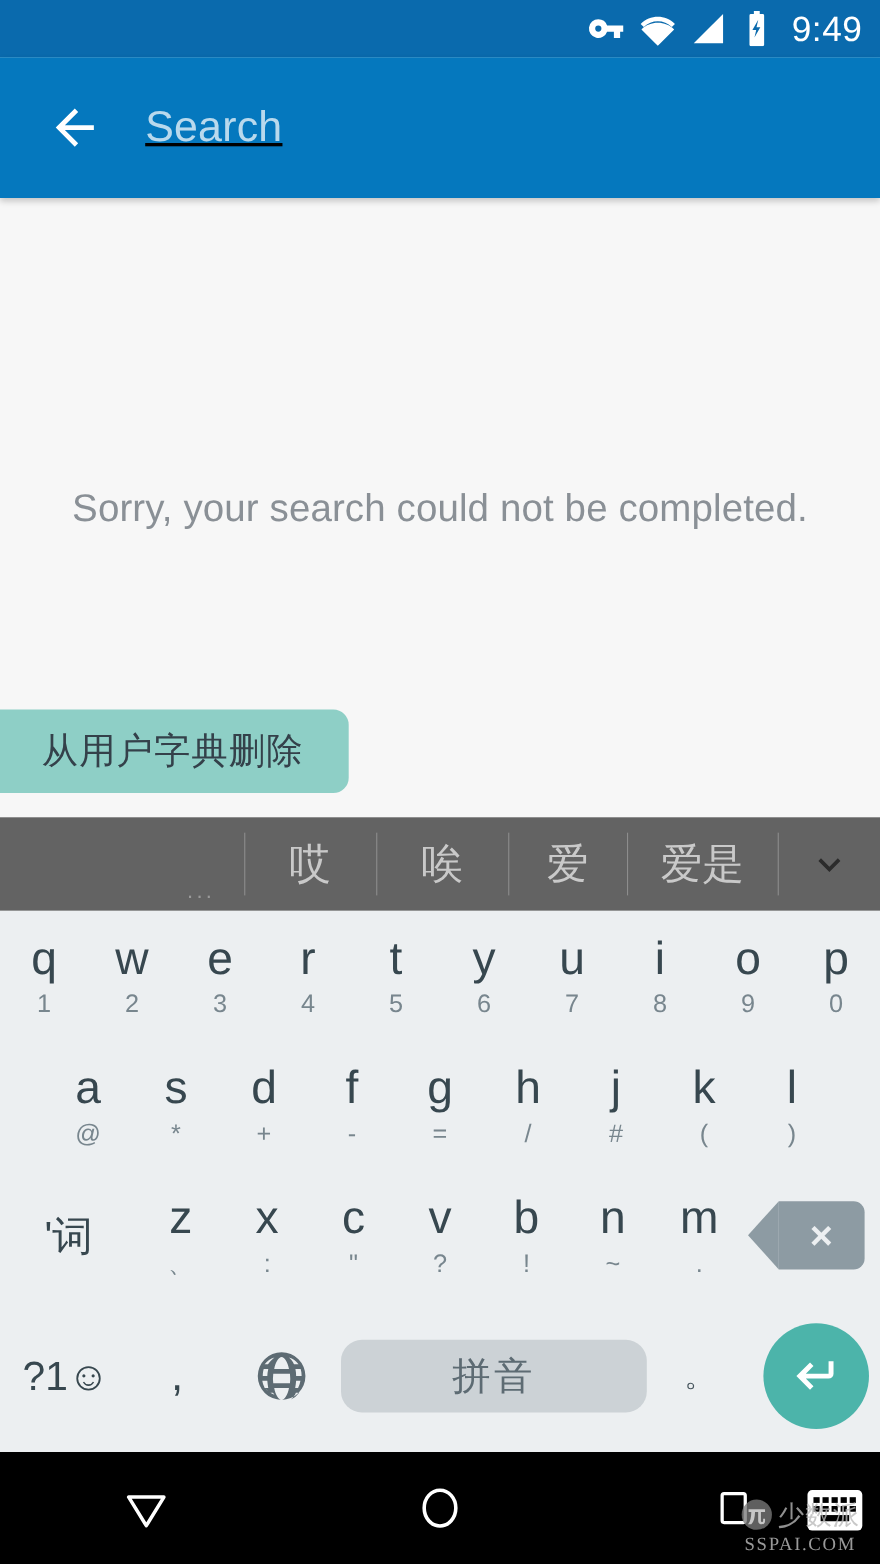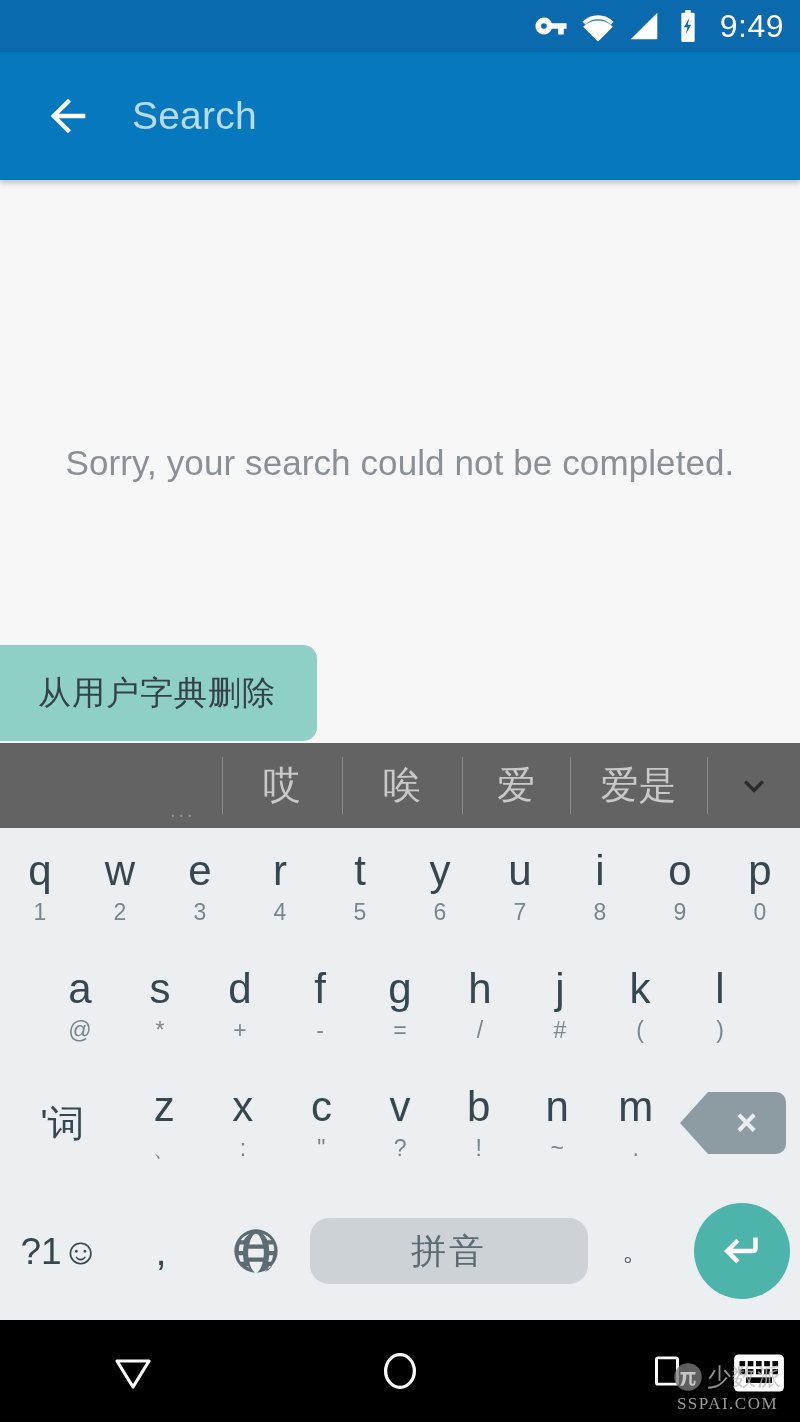--- a/index.html
+++ b/index.html
@@ -45,20 +45,21 @@
   #app-bar {
     position: absolute;
     top: 52px; left: 0;
     width: 800px;
     height: 128px;
     background: #0578be;
     display: flex;
     align-items: center;
     box-shadow: 0 3px 6px rgba(0,0,0,0.22);
     z-index: 4;
+    text-decoration: underline;
   }
   #back-button {
     width: 92px;
     height: 92px;
     margin-left: 22px;
     display: flex;
     align-items: center;
     justify-content: center;
     cursor: pointer;
   }
@@ -87,21 +88,21 @@
     white-space: nowrap;
     letter-spacing: 0.1px;
   }
 
   
   #dictionary-chip {
     position: absolute;
     left: 0;
     top: 645px;
     width: 317px;
-    height: 96px;
+    height: 76px;
     background: #8ecfc6;
     border-radius: 0 14px 14px 0;
     display: flex;
     align-items: center;
     z-index: 5;
   }
   #dictionary-chip-label {
     color: #34414a;
     font-size: 33px;
     margin-left: 38px;

